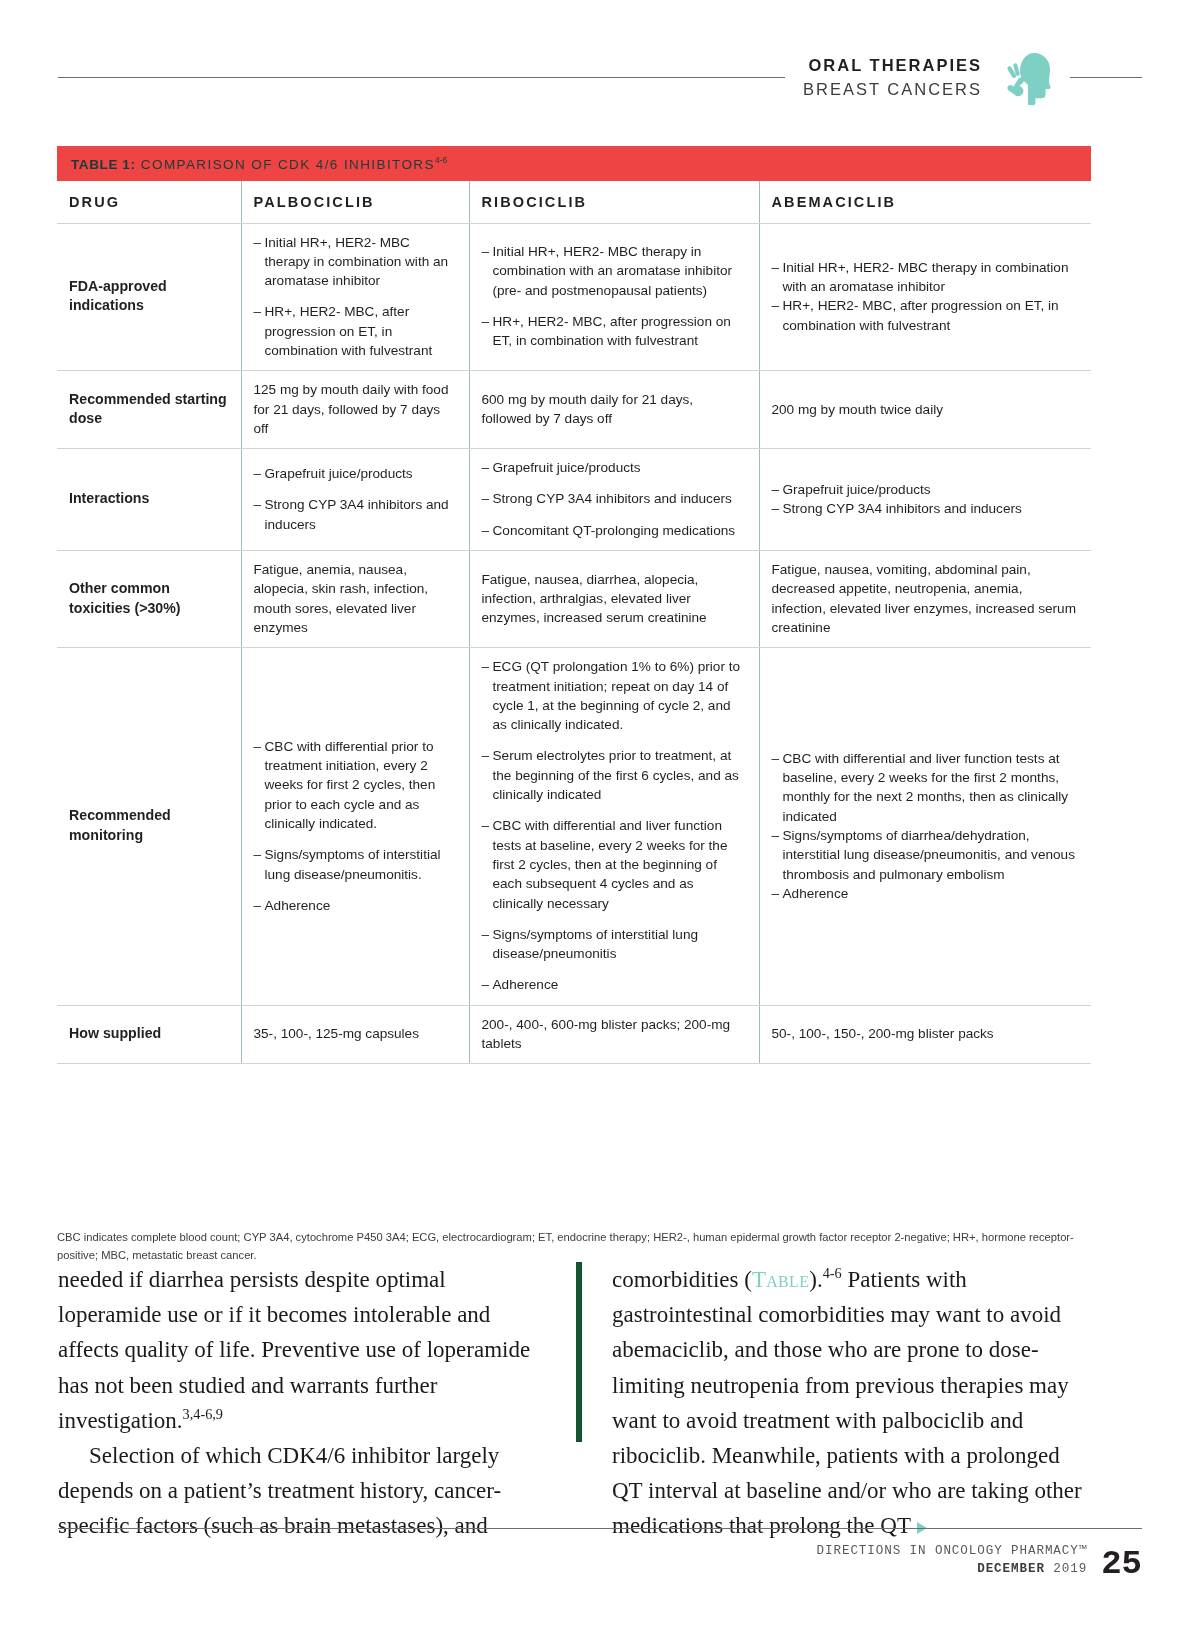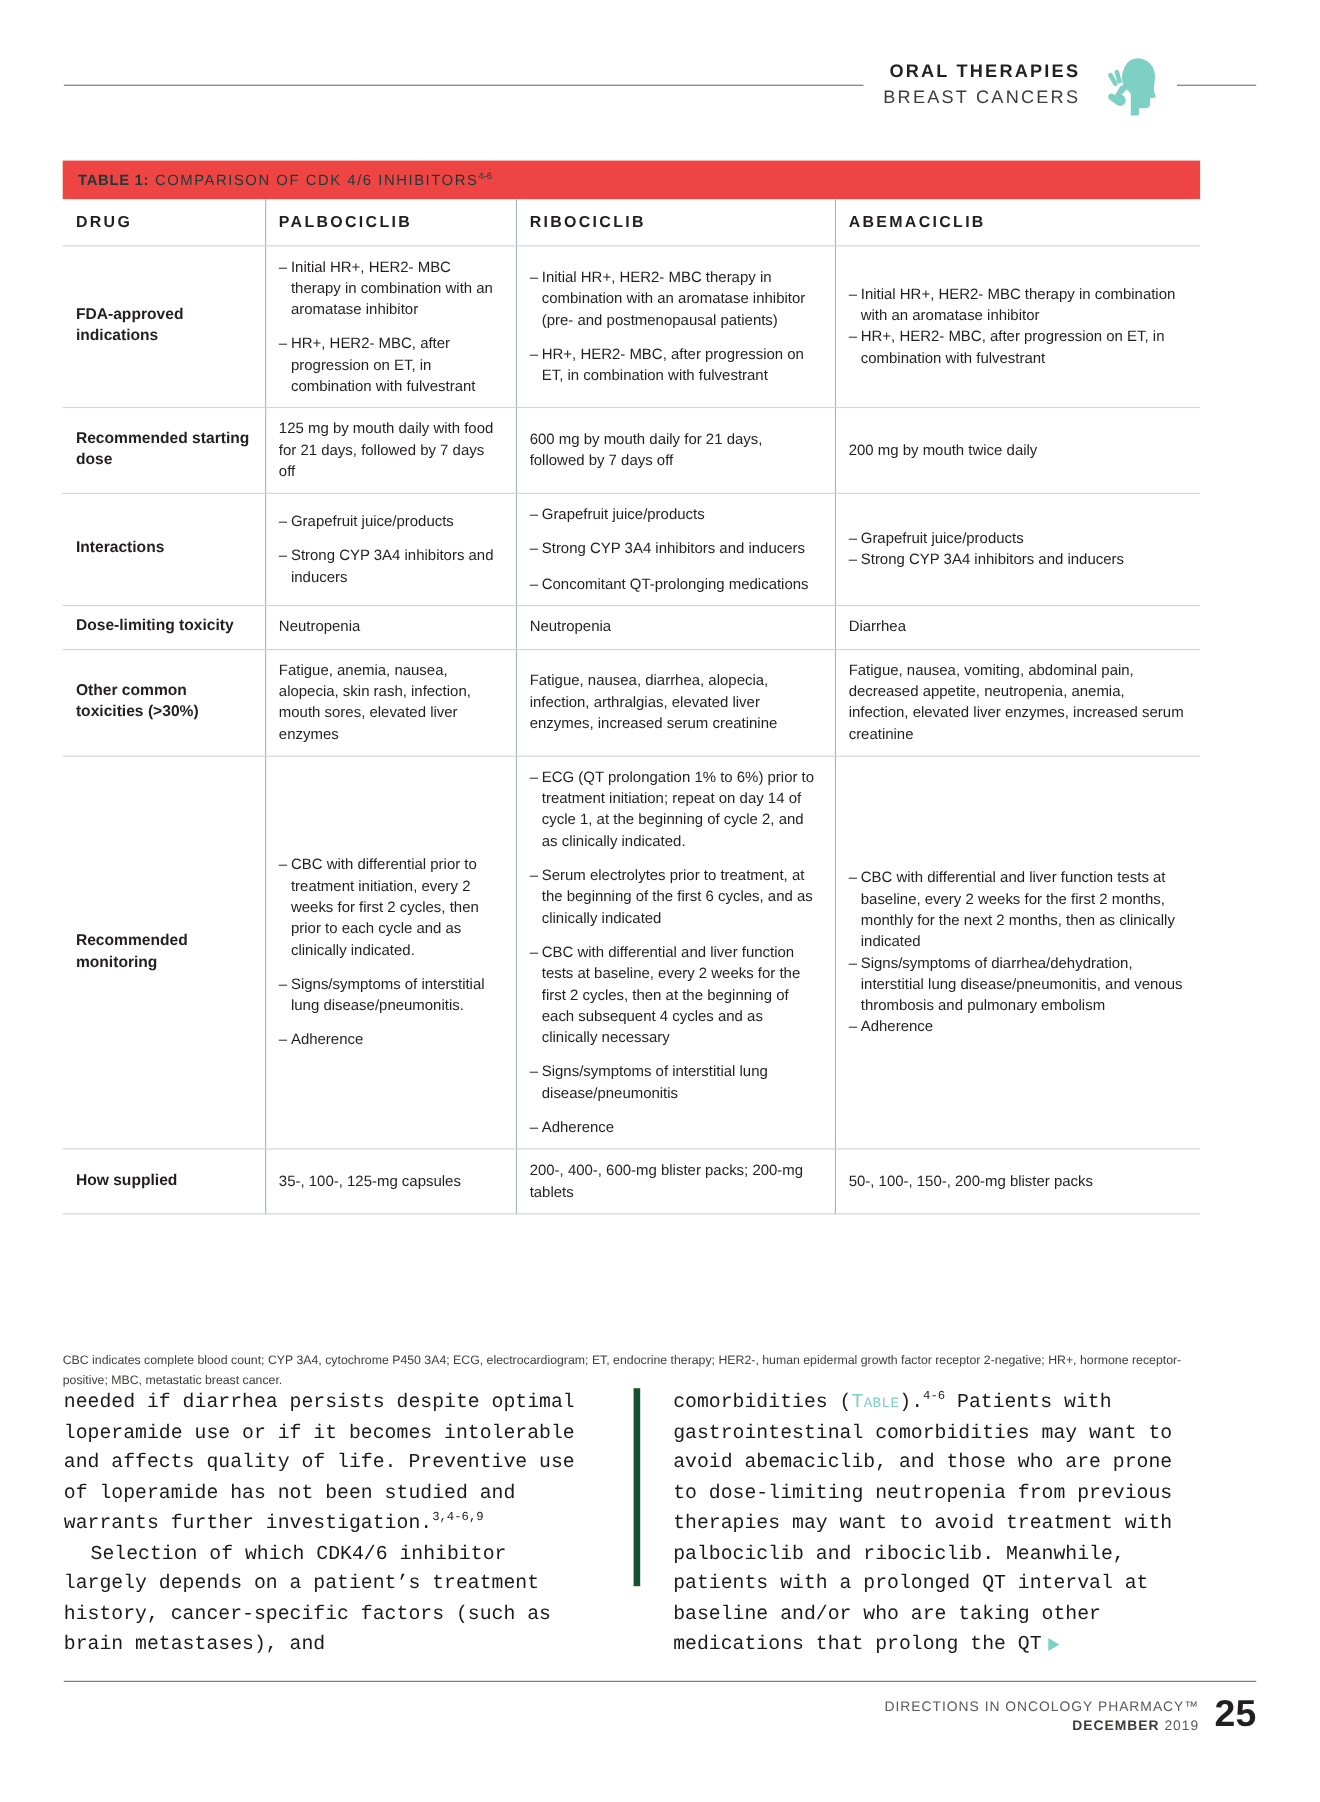--- a/index.html
+++ b/index.html
@@ -152,22 +152,22 @@
   
   .body-cols {
     position: absolute;
     top: 1262px;
     left: 58px;
     width: 1036px;
     height: 180px;
     display: flex;
   }
   .bcol {
-    font-family: Liberation Mono, monospace;
-    font-size: 18px;
+    font-family: Liberation Serif, serif;
+    font-size: 23px;
     line-height: 1.53;
     color: #1a1a1a;
   }
   .bcol.left { width: 500px; padding-right: 28px; }
   .bcol.right {
     width: 500px;
     padding-left: 30px;
     border-left: 6px solid #14532d;
     margin-left: 8px;
   }
@@ -198,20 +198,22 @@
   }
   .footer-rule {
     height: 1px;
     background: #6d6e71;
     width: 100%;
   }
   .footer-inner {
     margin-top: 14px;
     display: flex;
     justify-content: flex-end;
+    align-items: flex-end;
+    font-family: Liberation Mono, monospace;
   }
   .footer-text {
     text-align: right;
     line-height: 1.38;
     padding-bottom: 2px;
   }
   .footer-l1 {
     font-size: 12.6px;
     letter-spacing: 0.9px;
     color: #58595b;
@@ -325,28 +327,20 @@
           </ul>
         </td>
         <td>
           <ul class="dashlist tight cellbody">
             <li>Grapefruit juice/products</li>
             <li>Strong CYP 3A4 inhibitors and inducers</li>
           </ul>
         </td>
       </tr>
 
-      <tr>
-        <td>
-          <div class="rowlabel">Dose-limiting toxicity</div>
-        </td>
-        <td class="cellbody">Neutropenia</td>
-        <td class="cellbody">Neutropenia</td>
-        <td class="cellbody">Diarrhea</td>
-      </tr>
 
       <tr>
         <td>
           <div class="rowlabel">Other common toxicities (&gt;30%)</div>
         </td>
         <td class="cellbody">Fatigue, anemia, nausea, alopecia, skin rash, infection, mouth sores, elevated liver enzymes</td>
         <td class="cellbody">Fatigue, nausea, diarrhea, alopecia, infection, arthralgias, elevated liver enzymes, increased serum creatinine</td>
         <td class="cellbody">Fatigue, nausea, vomiting, abdominal pain, decreased appetite, neutropenia, anemia, infection, elevated liver enzymes, increased serum creatinine</td>
       </tr>
 

